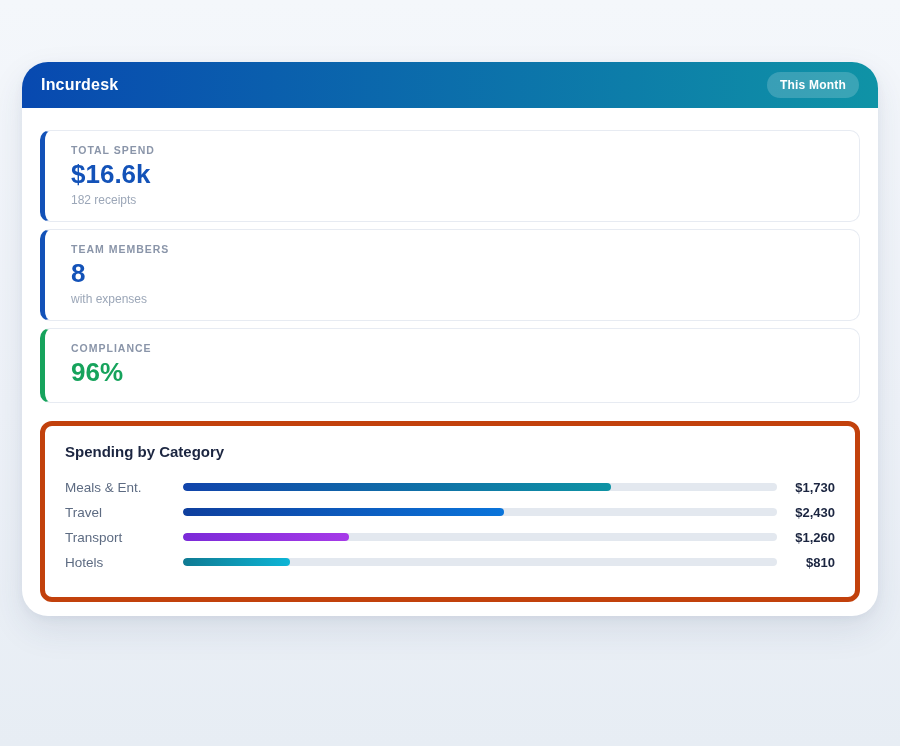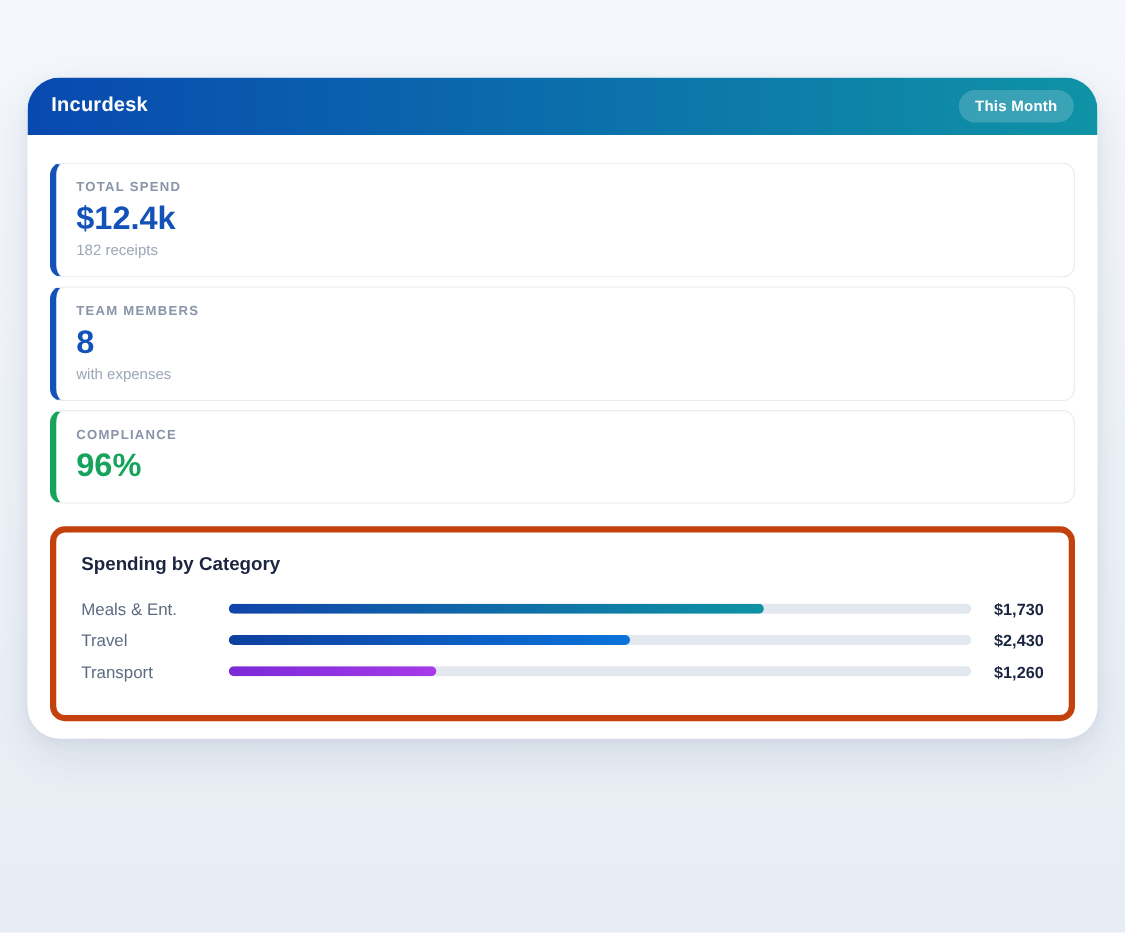--- a/index.html
+++ b/index.html
@@ -53,21 +53,21 @@
   .stats {
     display: flex;
     flex-direction: column;
     gap: 7px;
   }
   .stat-card {
     background: #ffffff;
     border: 1px solid #e7ebf2;
     border-left: 5px solid #1352b8; 
     border-radius: 10px;
-    padding: 13px 18px 14px 16px;
+    padding: 13px 18px 14px 26px;
   }
   .stat-label {
     color: #8a95a9;
     font-size: 10.5px;
     font-weight: 700;
     text-transform: uppercase;
     letter-spacing: 1px;
   }
   .stat-value {
     color: #1352b8; 
@@ -136,21 +136,21 @@
       <div class="app-title">Incurdesk</div>
       <button class="badge">This Month</button>
     </div>
 
     <div class="content">
 
       <div class="stats">
 
         <div class="stat-card" style="border-left-color: rgb(19, 82, 184);">
           <div class="stat-label">TOTAL SPEND</div>
-          <div class="stat-value" style="color: rgb(19, 82, 184);">$12.4k</div>
+          <div class="stat-value" style="color: rgb(19, 82, 184);">$16.6k</div>
           <div class="stat-sub">182 receipts</div>
         </div>
 
         <div class="stat-card" style="border-left-color: rgb(19, 82, 184);">
           <div class="stat-label">TEAM MEMBERS</div>
           <div class="stat-value" style="color: rgb(19, 82, 184);">8</div>
           <div class="stat-sub">with expenses</div>
         </div>
 
 
@@ -182,18 +182,25 @@
 
 
         <div class="chart-row">
           <div class="chart-cat-label">Transport</div>
           <div class="bar-track">
             <div class="bar-fill" style="width: 28%; background: linear-gradient(90deg, rgb(123, 42, 216), rgb(166, 58, 232));"></div>
           </div>
           <div class="chart-value">$1,260</div>
         </div>
 
+        <div class="chart-row">
+          <div class="chart-cat-label">Hotels</div>
+          <div class="bar-track">
+            <div class="bar-fill" style="width: 18%; background: linear-gradient(90deg, rgb(15, 122, 146), rgb(13, 181, 214));"></div>
+          </div>
+          <div class="chart-value">$810</div>
+        </div>
 
       </div>
 
     </div>
   </div>
 </div>
 
 </body></html>

